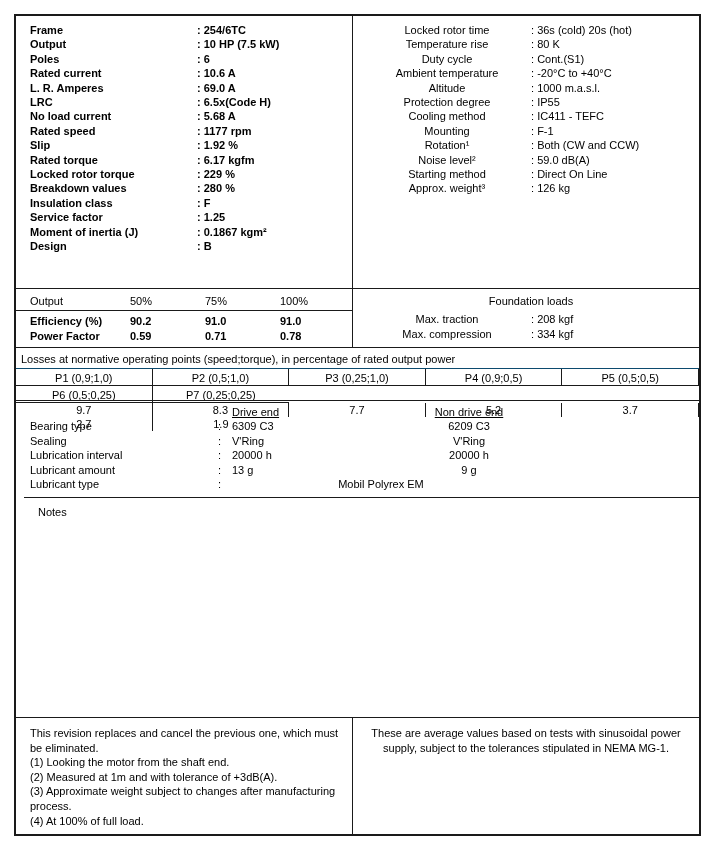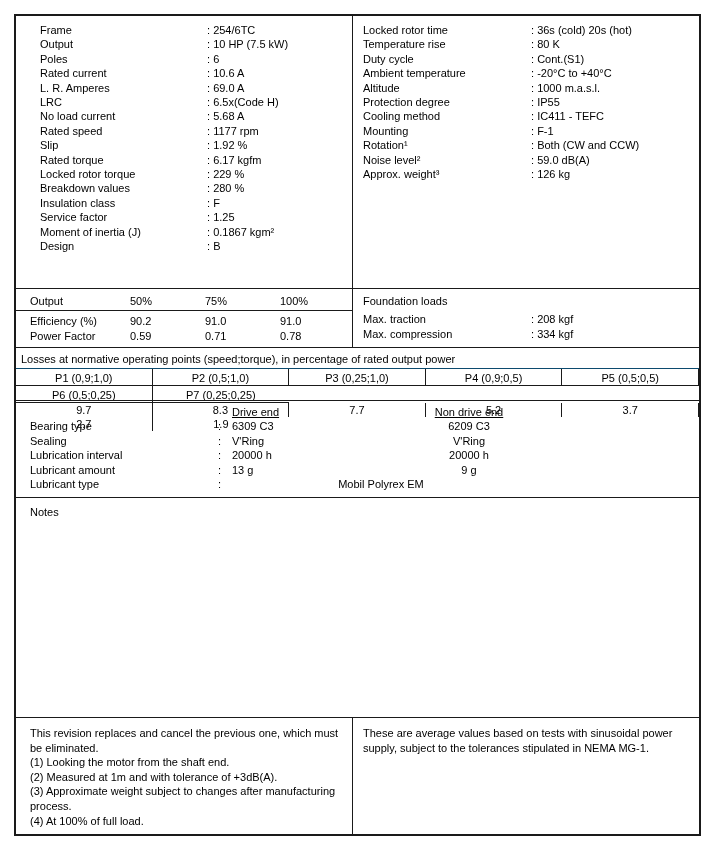--- a/index.html
+++ b/index.html
@@ -12,37 +12,37 @@
   }
   .sheet {
     position:absolute; left:14px; top:14px;
     width:687px; height:822px;
     border:2px solid #1a1a1a;
     display:flex; flex-direction:column;
     background:#fff;
   }
   .split { display:flex; }
   .half-l { width:337px; border-right:1px solid #1a1a1a; }
-  .half-r { flex:1; }
+  .half-r { flex:1;text-align:center; }
 
   
   .sec-specs { height:272px; }
   .speccol { padding-top:7px; }
-  .half-l.speccol { padding-left:24px; }
+  .half-l.speccol { padding-left:14px;font-weight:bold; }
   .half-r.speccol { padding-left:10px; }
   .row { display:flex; }
   .lbl { width:167px; flex:none; }
   .half-r .lbl { width:168px; }
   .val::before { content:": "; }
 
   
   .sec-perf { height:59px; border-top:1px solid #1a1a1a; }
   .perf-head { display:flex; padding:5px 0 2px 14px; border-bottom:1px solid #1a1a1a; }
   .perf-body { padding:3px 0 0 14px; }
-  .prow { display:flex; }
+  .prow { display:flex;font-weight:bold; }
   .pc0 { width:100px; flex:none; }
   .pc  { width:75px; flex:none; }
   .found { padding:5px 0 0 10px; }
   .found-title { margin-bottom:4px; }
 
   
   .sec-loss { height:53px; border-top:1px solid #1a1a1a; }
   .loss-title { height:21px; padding:4px 0 0 5px; border-bottom:1px solid #0c4a6e; }
   .loss-grid { display:grid; grid-template-columns:repeat(5,1fr); text-align:center; }
   .loss-grid > div { border-right:1px solid #1a1a1a; }
@@ -55,21 +55,21 @@
   .brow { display:flex; }
   .b-lbl { width:188px; flex:none; }
   .b-colon { width:14px; flex:none; }
   .b-colon::before { content:":"; }
   .b-drive { width:112px; flex:none; }
   .b-nondrive { width:250px; flex:none; text-align:center; }
   .b-span { width:298px; flex:none; text-align:center; }
   .b-underline { text-decoration:underline; }
 
   
-  .sec-notes { flex:1; border-top:1px solid #1a1a1a; padding:7px 0 0 14px; }
+  .sec-notes { flex:1; border-top:1px solid #1a1a1a; padding:7px 0 0 14px;margin-left:8px; }
 
   
   .sec-foot { height:117px; border-top:1px solid #1a1a1a; }
   .sec-foot .half-l { padding:8px 8px 0 14px; }
   .sec-foot .half-r { padding:8px 10px 0 10px; }
   .foot-line { line-height:14.6px; }
 </style>
 </head>
 <body>
 
@@ -175,20 +175,24 @@
           <span class="lbl">Mounting</span>
           <span class="val">F-1</span>
         </div>
       <div class="row">
           <span class="lbl">Rotation¹</span>
           <span class="val">Both (CW and CCW)</span>
         </div>
       <div class="row">
           <span class="lbl">Noise level²</span>
           <span class="val">59.0 dB(A)</span>
+        </div>
+      <div class="row">
+          <span class="lbl">Starting method</span>
+          <span class="val">Direct On Line</span>
         </div>
       <div class="row">
           <span class="lbl">Approx. weight³</span>
           <span class="val">126 kg</span>
         </div>
     </div>
   </div>
 
   <div class="split sec-perf">
     <div class="half-l">

